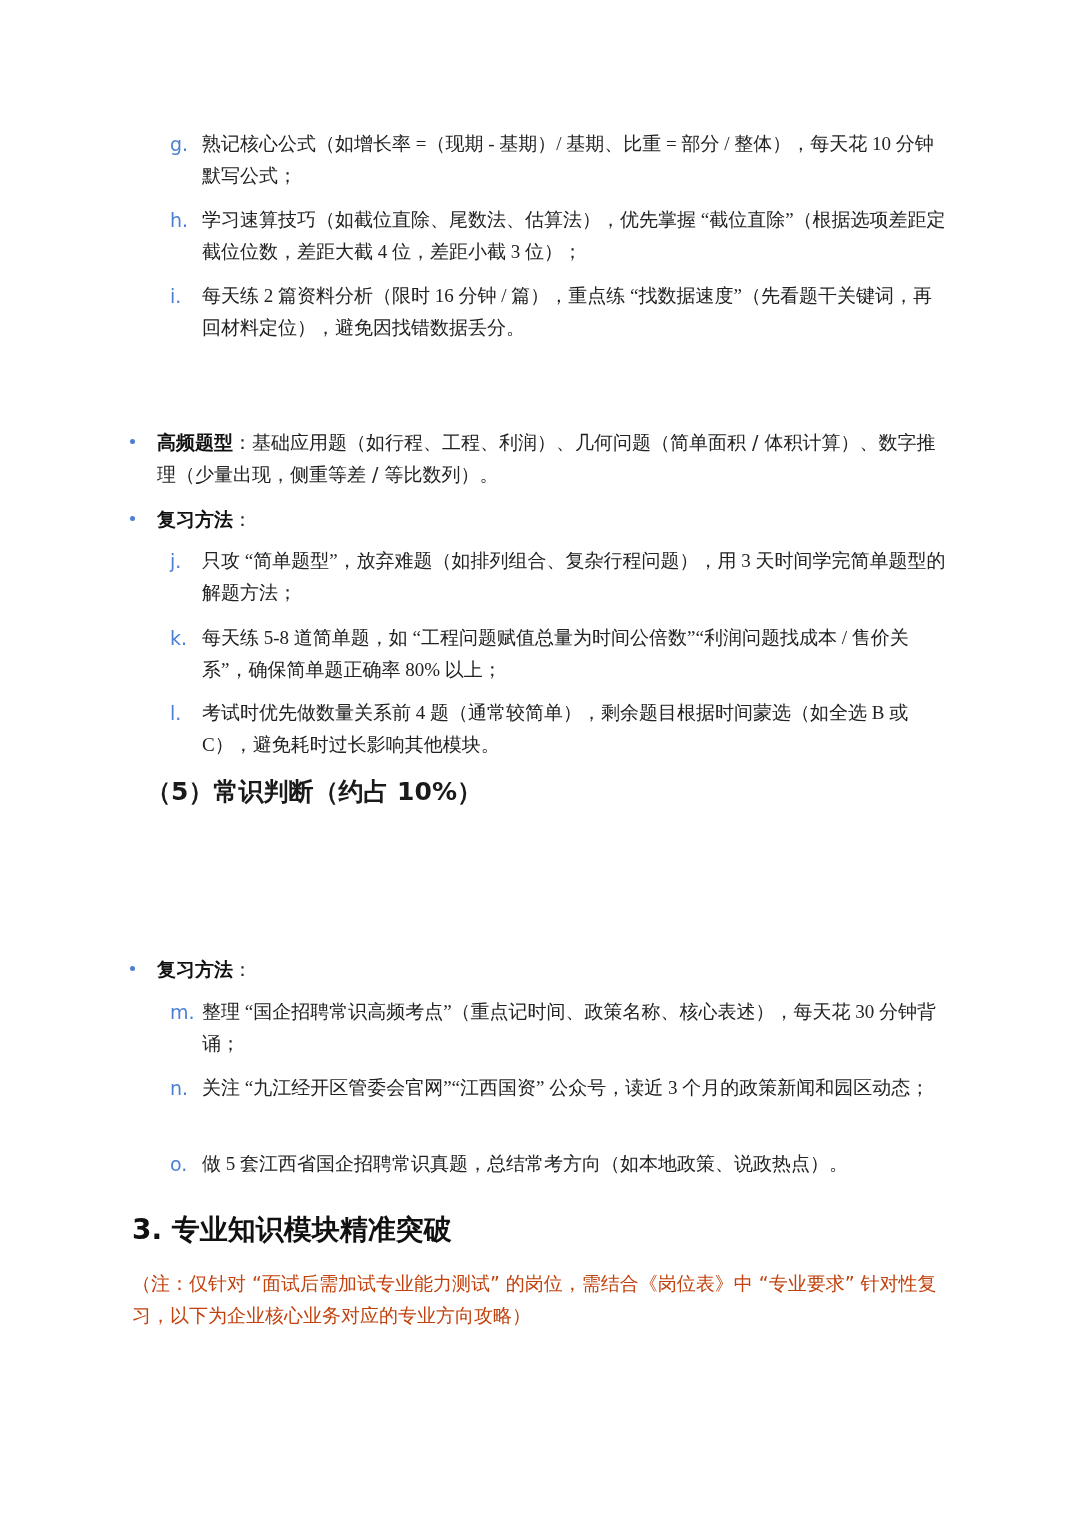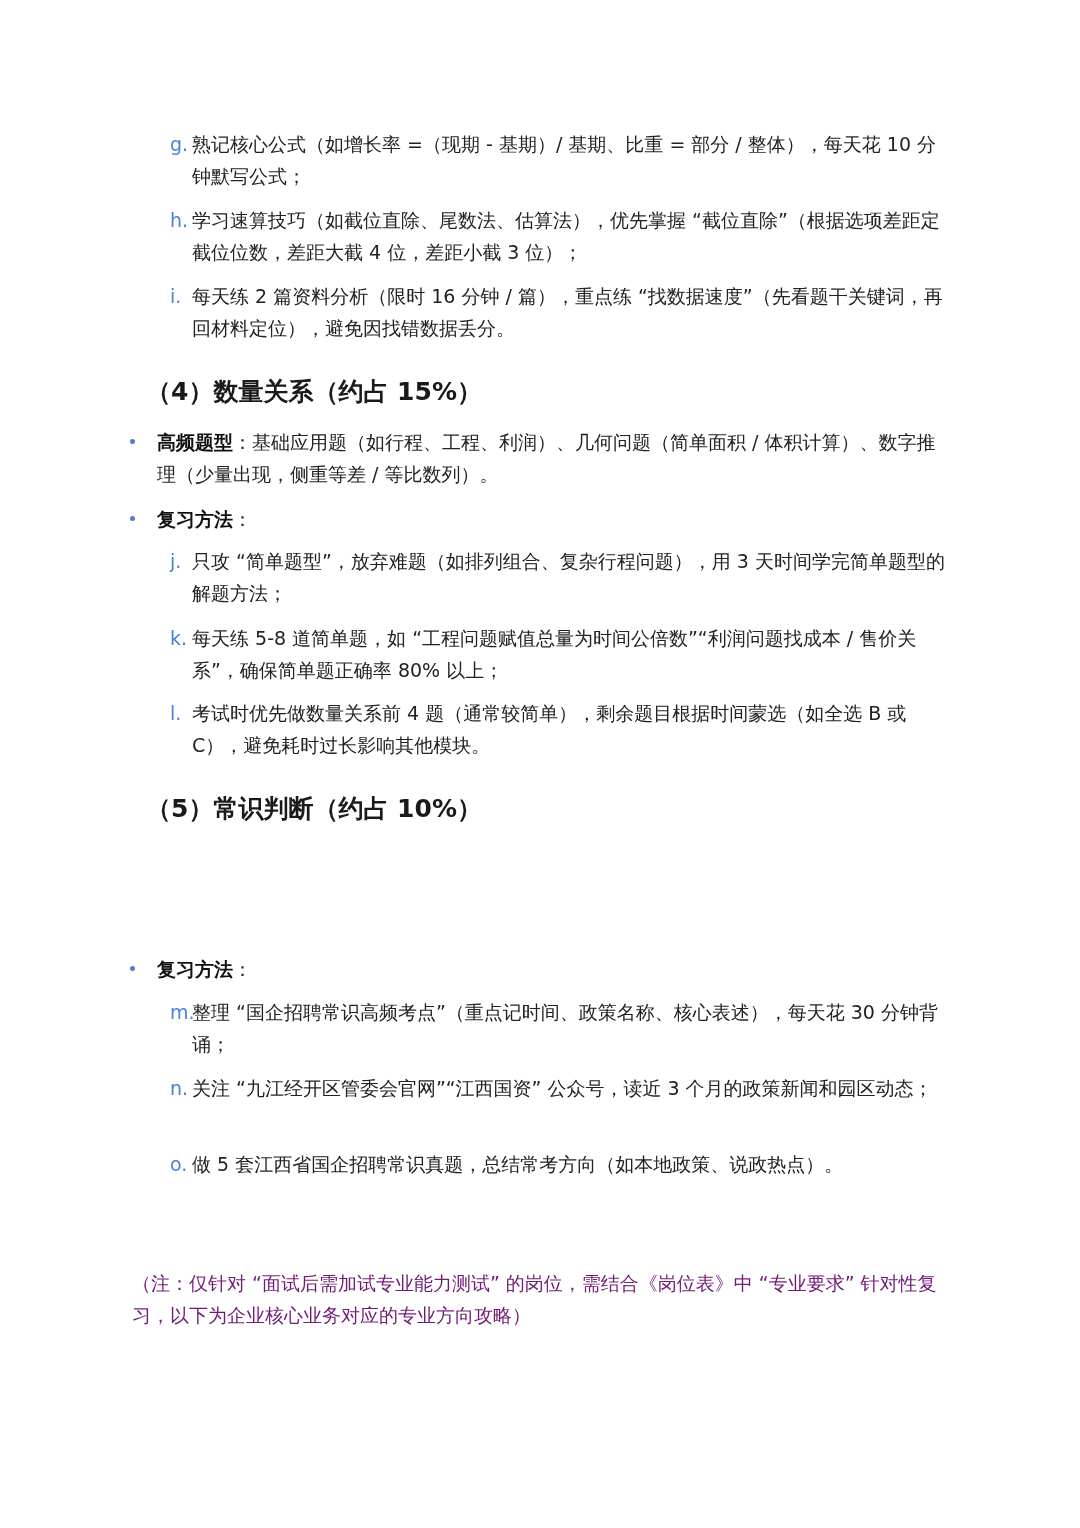--- a/index.html
+++ b/index.html
@@ -31,21 +31,22 @@
     }
     .ol-item .marker {
       position: absolute;
       left: 0;
       top: 0;
       color: #4a7fd1;
       width: 26px;
     }
     .ol-item .text {
       display: block;
-      margin-left: 22px;
+      margin-left: 32px;
+      font-family: Liberation Serif, serif;
     }
     .h3 {
       position: absolute;
       left: 146px;
       font-size: 25px;
       font-weight: bold;
       line-height: 36px;
       color: #1a1a1a;
     }
     .h2 {
@@ -80,21 +81,21 @@
       font-weight: bold;
       color: #111;
       text-align: center;
     }
     .note {
       position: absolute;
       left: 132px;
       width: 820px;
       font-size: 19px;
       line-height: 32px;
-      color: #701a75;
+      color: #c2410c;
     }
   </style>
 </head>
 <body>
 
 <div class="page">
 
   <div class="ol-item" style="top:128px;">
     <span class="marker">g.</span>
     <span class="text">熟记核心公式（如增长率 =（现期 - 基期）/ 基期、比重 = 部分 / 整体），每天花 10 分钟默写公式；</span>
@@ -103,21 +104,20 @@
   <div class="ol-item" style="top:204px;">
     <span class="marker">h.</span>
     <span class="text">学习速算技巧（如截位直除、尾数法、估算法），优先掌握 “截位直除”（根据选项差距定截位位数，差距大截 4 位，差距小截 3 位）；</span>
   </div>
 
   <div class="ol-item" style="top:280px;">
     <span class="marker">i.</span>
     <span class="text">每天练 2 篇资料分析（限时 16 分钟 / 篇），重点练 “找数据速度”（先看题干关键词，再回材料定位），避免因找错数据丢分。</span>
   </div>
 
-  <div class="h3" style="top:374px;">（4）数量关系（约占 15%）</div>
 
   <div class="ul-item" style="top:426px;">
     <span class="dot"></span>
     <span class="text">
       <b>高频题型</b><span>：基础应用题（如行程、工程、利润）、几何问题（简单面积 / 体积计算）、数字推理（少量出现，侧重等差 / 等比数列）。</span>
     </span>
   </div>
 
   <div class="ul-item" style="top:503px;">
     <span class="dot"></span>
@@ -134,21 +134,21 @@
   <div class="ol-item" style="top:622px;">
     <span class="marker">k.</span>
     <span class="text">每天练 5-8 道简单题，如 “工程问题赋值总量为时间公倍数”“利润问题找成本 / 售价关系”，确保简单题正确率 80% 以上；</span>
   </div>
 
   <div class="ol-item" style="top:697px;">
     <span class="marker">l.</span>
     <span class="text">考试时优先做数量关系前 4 题（通常较简单），剩余题目根据时间蒙选（如全选 B 或 C），避免耗时过长影响其他模块。</span>
   </div>
 
-  <div class="h3" style="top:791px;">（5）常识判断（约占 10%）</div>
+  <div class="h3" style="top:774px;">（5）常识判断（约占 10%）</div>
 
 
   <div class="ul-item" style="top:953px;">
     <span class="dot"></span>
     <span class="text">
       <b>复习方法</b><span>：</span>
     </span>
   </div>
 
   <div class="ol-item" style="top:996px;">
@@ -159,16 +159,17 @@
   <div class="ol-item" style="top:1072px;">
     <span class="marker">n.</span>
     <span class="text">关注 “九江经开区管委会官网”“江西国资” 公众号，读近 3 个月的政策新闻和园区动态；</span>
   </div>
 
   <div class="ol-item" style="top:1148px;">
     <span class="marker">o.</span>
     <span class="text">做 5 套江西省国企招聘常识真题，总结常考方向（如本地政策、说政热点）。</span>
   </div>
 
+  <div class="h2" style="top:1210px;">3. 专业知识模块精准突破</div>
 
   <div class="note" style="top:1267px;">（注：仅针对 “面试后需加试专业能力测试” 的岗位，需结合《岗位表》中 “专业要求” 针对性复习，以下为企业核心业务对应的专业方向攻略）</div>
 
 </div>
 
 </body></html>

